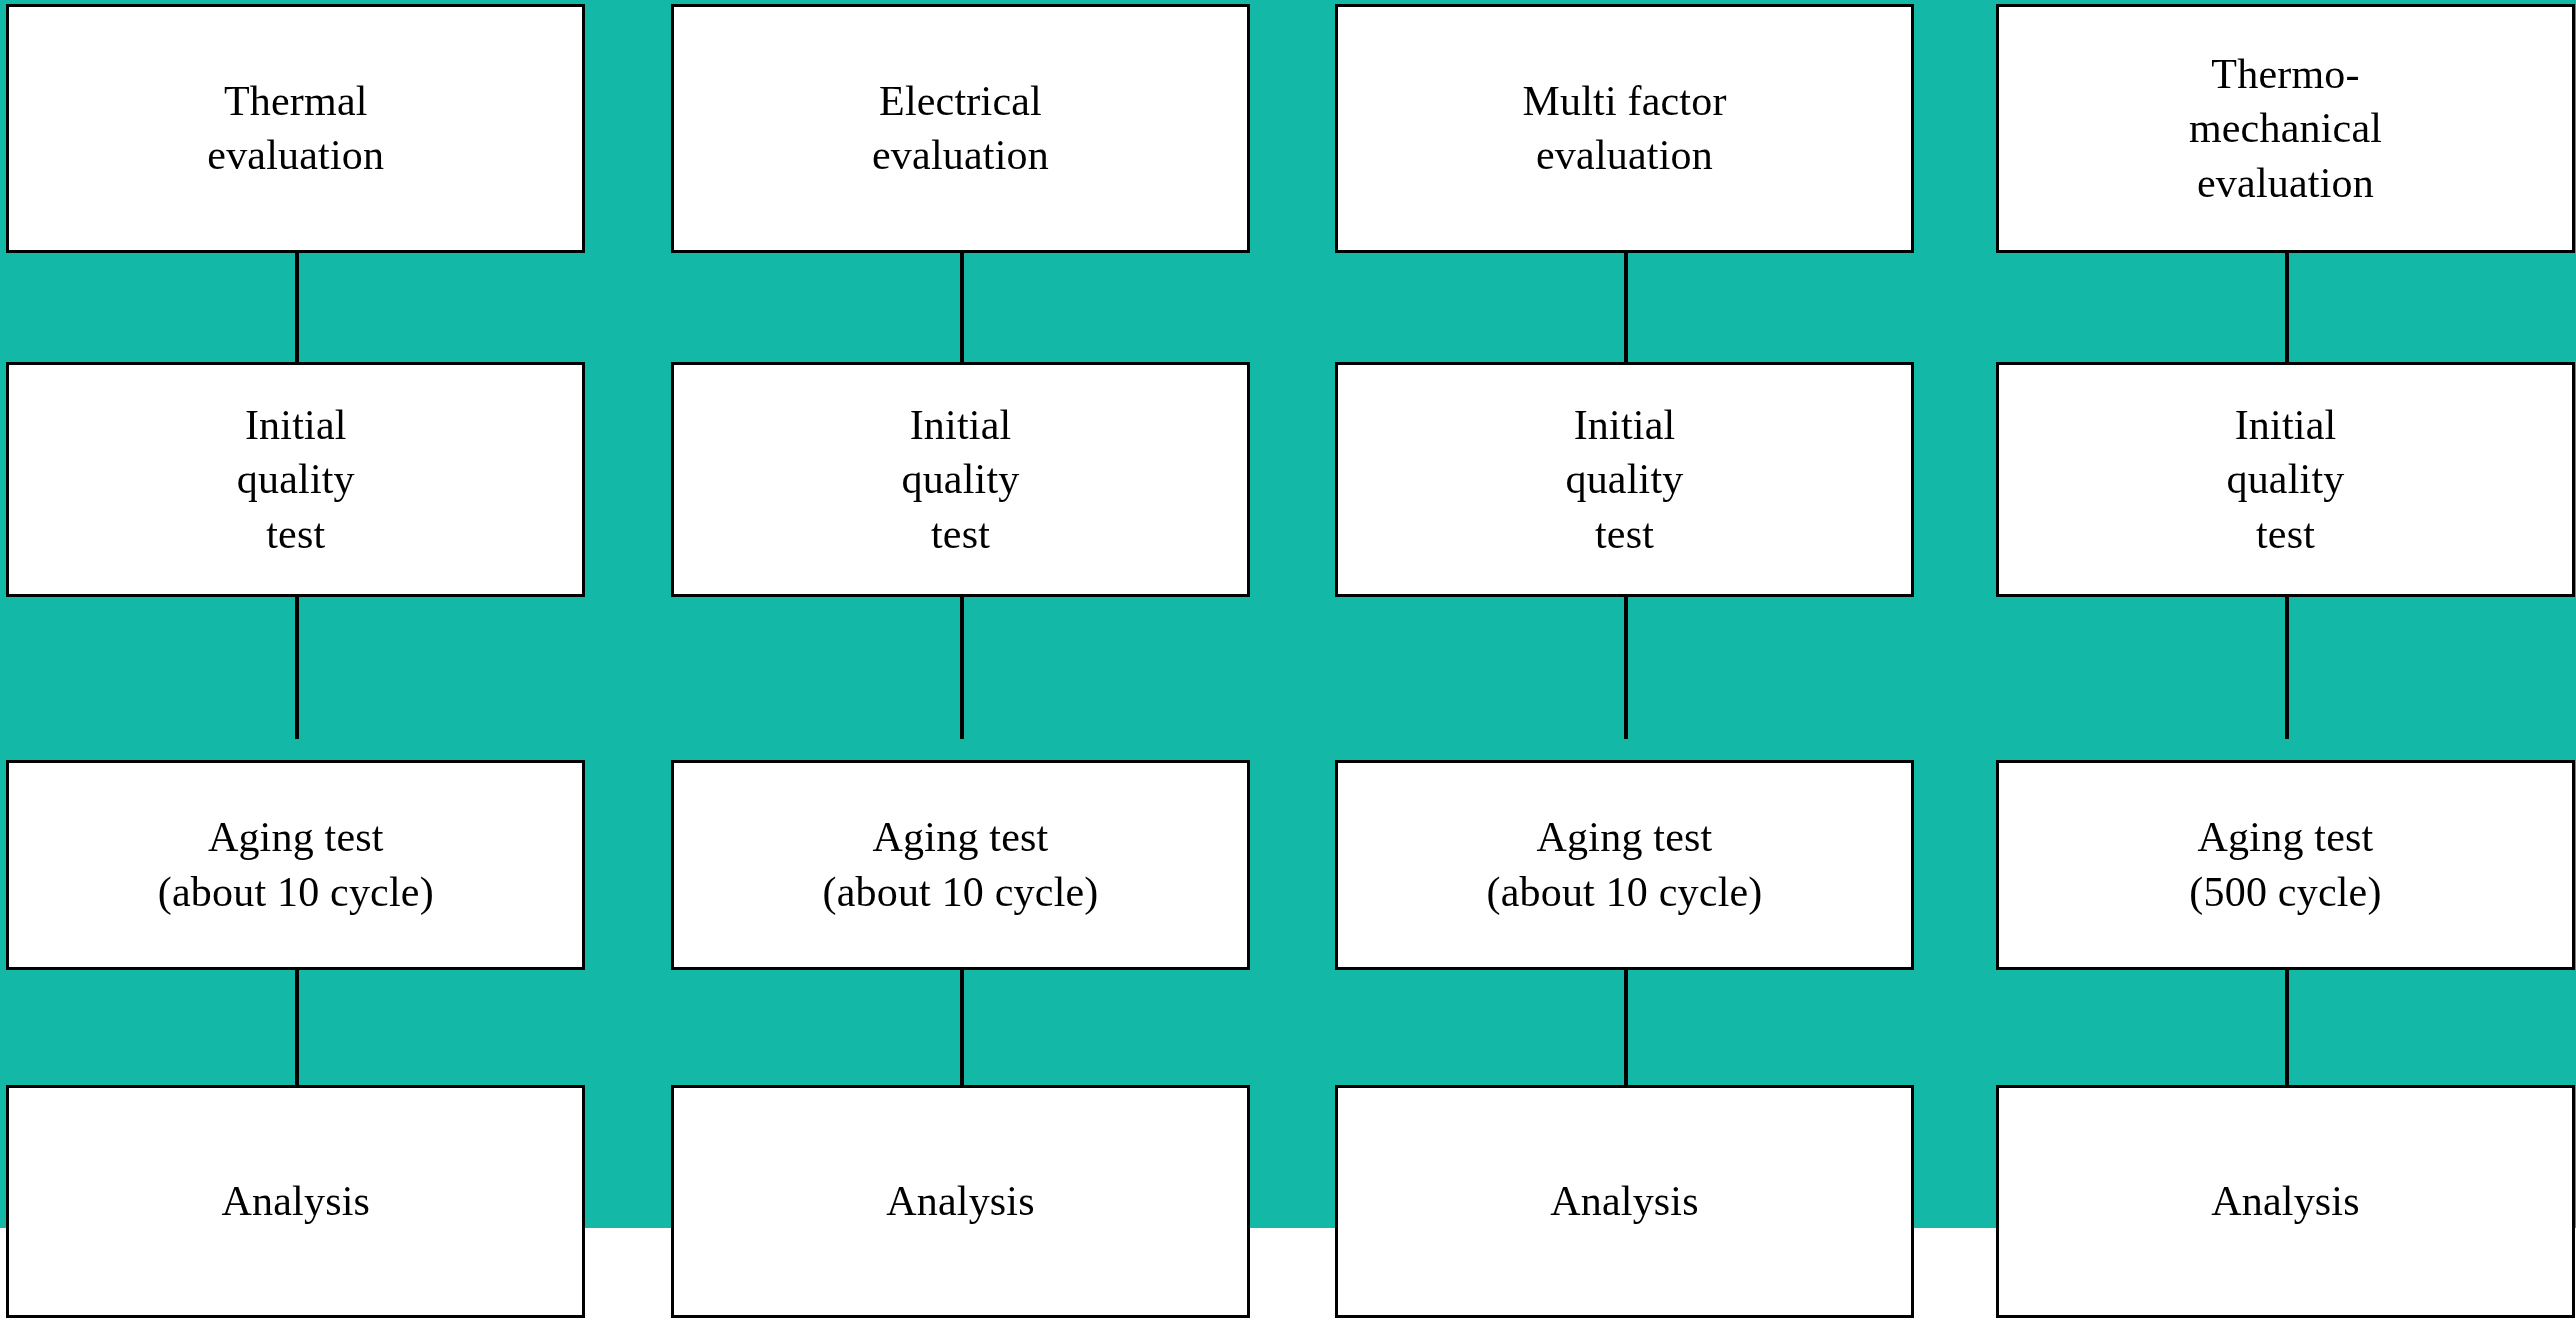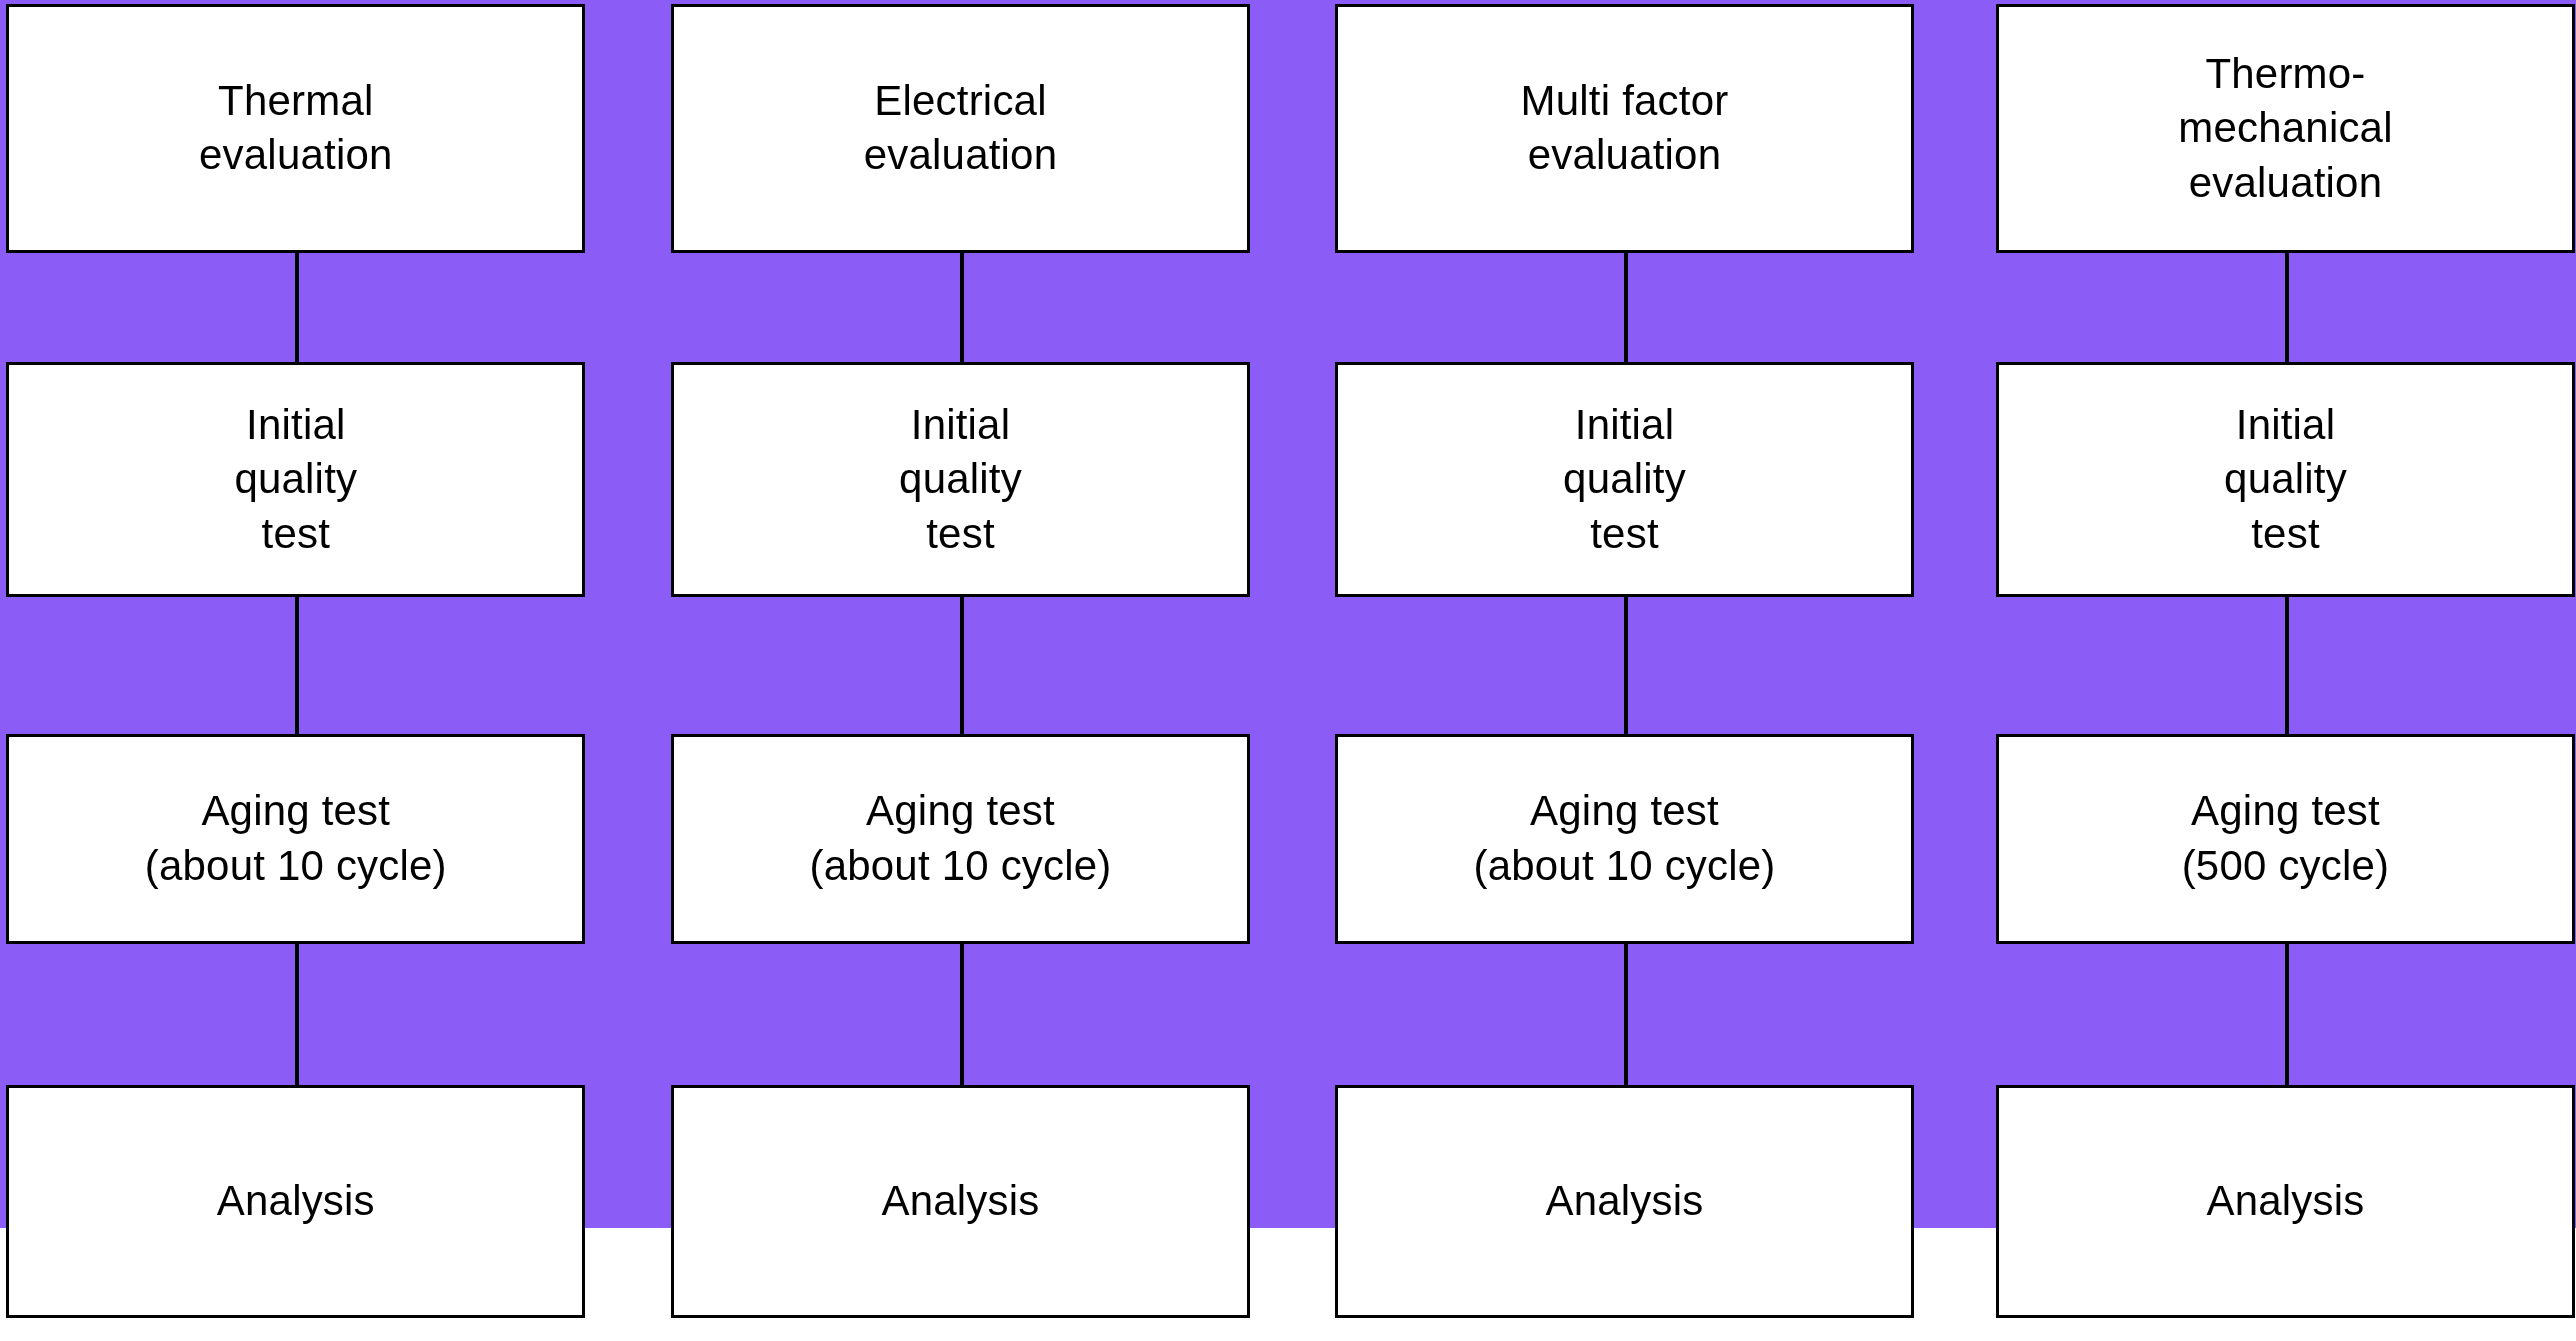--- a/index.html
+++ b/index.html
@@ -12,21 +12,22 @@
     height: 1342px;
     font-family: "Liberation Sans", "DejaVu Sans", sans-serif;
     color: #000000;
     overflow: hidden;
   }
 
   #flowchart {
     position: relative;
     width: 2576px;
     height: 1228px;
-    background: #8b5cf6;
+    background: #14b8a6;
+    font-family: Liberation Serif, serif;
   }
 
   .column {
     position: absolute;
     top: 0;
     width: 579px;
     height: 1342px;
   }
 
   
@@ -45,21 +46,21 @@
     display: flex;
     align-items: center;
     justify-content: center;
     text-align: center;
     z-index: 2;
   }
 
   
   .row-0 { top: 3.9px;    height: 249px; }
   .row-1 { top: 362px;  height: 235px; justify-content: center; }
-  .row-2 { top: 734px;  height: 210px; }
+  .row-2 { top: 760px;  height: 210px; }
   .row-3 { top: 1085px; height: 233px; }
 
   .node-label {
     font-size: 42px;
     line-height: 1.30;
     letter-spacing: 0.2px;
     white-space: pre-line;
     padding: 0 7.8px;
   }
 

